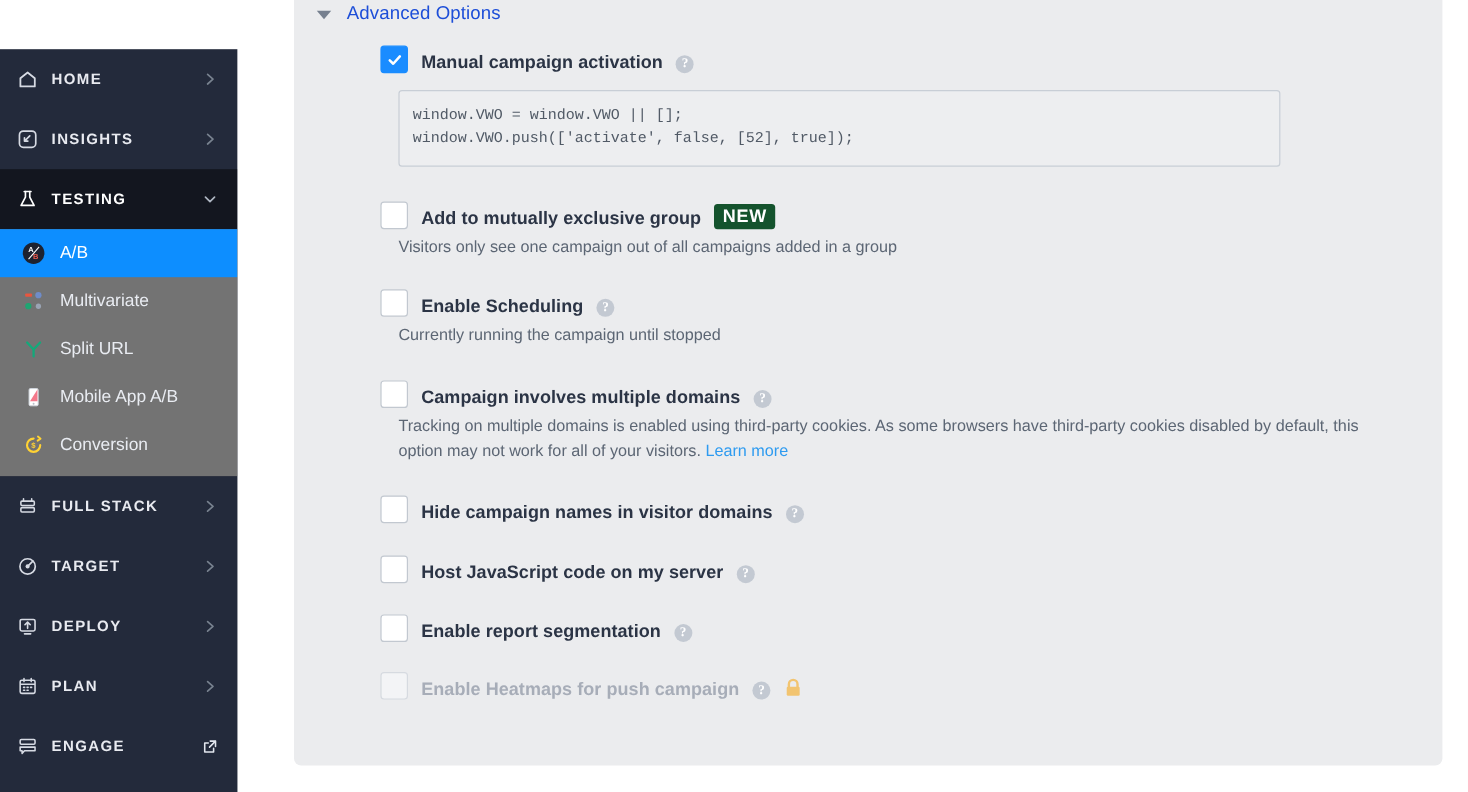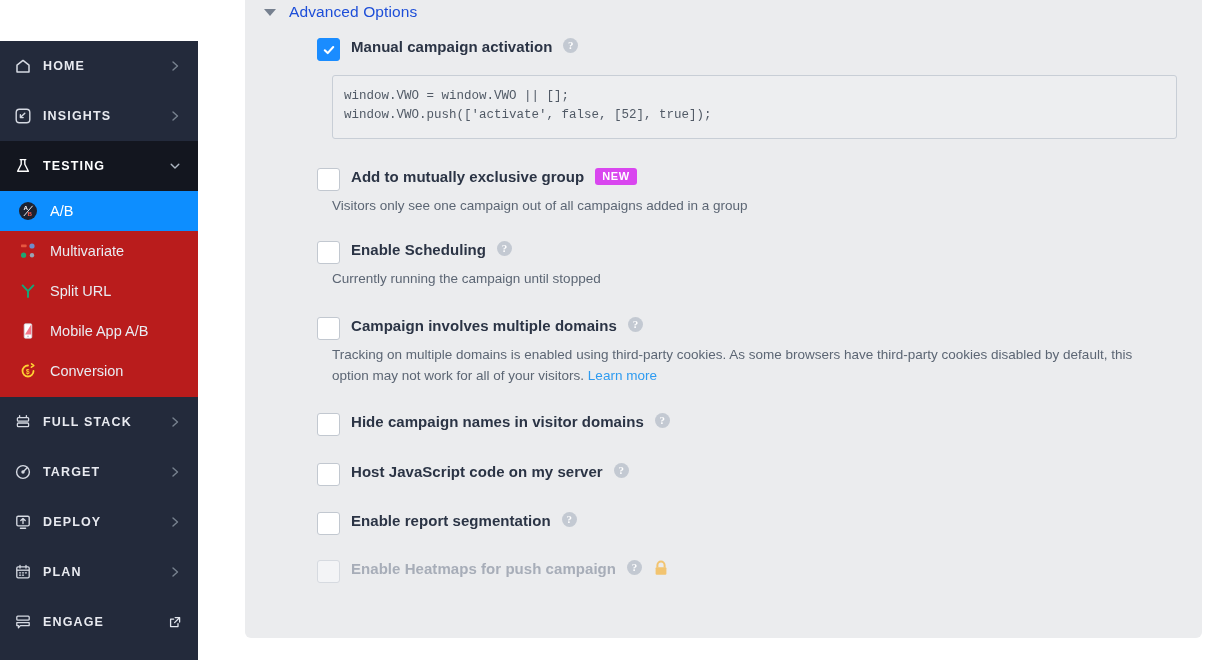--- a/index.html
+++ b/index.html
@@ -29,21 +29,21 @@
   .nav-row .lbl {
     flex: 1 1 auto;
     font-size: 12.5px; letter-spacing: 1.15px; font-weight: 700;
     color: #e8eaf0; text-transform: uppercase; white-space: nowrap;
   }
   .nav-row .arr { width: 14px; height: 14px; flex:0 0 14px; display:flex; align-items:center; justify-content:center; }
 
   .section-testing { background: #13161f; }
   .section-testing .nav-row .lbl { color: #ffffff; }
 
-  .sub-list { background: #b91c1c; padding-bottom: 6px; }
+  .sub-list { background: #737373; padding-bottom: 6px; }
   .sub-row {
     height: 40px; display: flex; align-items: center; gap: 12px;
     padding-left: 18px;
   }
   .sub-row .sico { width: 20px; height: 20px; flex:0 0 20px; display:flex; align-items:center; justify-content:center; }
   .sub-row .slbl { font-size: 14.5px; color: #e9ecf2; font-weight: 400; white-space: nowrap; }
   .sub-row.active { background: #0d8eff; }
   .sub-row.active .slbl { color: #ffffff; }
 
   .nav-lower { background:#232a3b; }
@@ -65,21 +65,21 @@
   .adv-header {
     display: flex; align-items: center; gap: 13px;
     padding: 13px 0 0 19px;
   }
   .caret-down { width:0;height:0;border-left:6px solid transparent;border-right:6px solid transparent;border-top:7px solid #76808f; }
   .adv-title { font-size: 15.5px; color: #1d4ed8; letter-spacing: .1px; }
 
   .opts { padding: 17px 0 0 53px; }
 
   .opt { position: relative; }
-  .opt-head { display: flex; align-items: flex-start; gap: 11px; padding-left: 19px; }
+  .opt-head { display: flex; align-items: flex-end; gap: 11px; padding-left: 19px; }
 
   .cbox {
     width: 23px; height: 23px; flex: 0 0 23px;
     border-radius: 3px; background: #ffffff;
     border: 1.5px solid #c2c8d0;
     display: flex; align-items: center; justify-content: center;
   }
   .cbox.checked { background: #1a8cff; border-color: #1a8cff; }
   .cbox.disabled { background: #f3f4f6; border-color: #d6dae0; }
   .cbox svg { display: block; }
@@ -92,35 +92,35 @@
   .help {
     width: 15px; height: 15px; flex:0 0 15px;
     border-radius: 50%; background: #c3c9d2;
     display:flex; align-items:center; justify-content:center;
     font-size: 11px; color:#ffffff; font-weight: 700; line-height: 1;
     font-family: "Liberation Serif", serif;
   }
 
   .badge-new {
     display: inline-flex; align-items: center; justify-content: center;
-    background: #d946ef; color: #fff;
-    font-size: 11px; font-weight: 700; letter-spacing: .6px;
+    background: #14532d; color: #fff;
+    font-size: 15px; font-weight: 700; letter-spacing: .6px;
     padding: 3px 7px 3px 7px; border-radius: 3px; line-height: 1;
   }
 
   .lock { width: 16px; height: 18px; flex:0 0 16px; }
 
   .opt-desc {
     font-size: 13.5px; color: #5c6674; line-height: 1.55;
     padding-left: 34px; padding-top: 5px; max-width: 840px;
   }
   .opt-desc a { color: #2e9bf0; text-decoration: none; }
 
   .codebox {
-    margin: 14px 0 0 34px; width: 845px; min-height: 52px;
+    margin: 14px 0 0 34px; width: 735px; min-height: 52px;
     background: #edeef0; border: 1px solid #c8ced6; border-radius: 3px;
     padding: 11px 12px 12px 11px;
   }
   .codebox pre {
     font-family: "Liberation Mono", "DejaVu Sans Mono", monospace;
     font-size: 12.5px; line-height: 1.55; color: #515a66;
     white-space: pre; margin: 0;
   }
 
   .sp-1 { height: 29px; }

